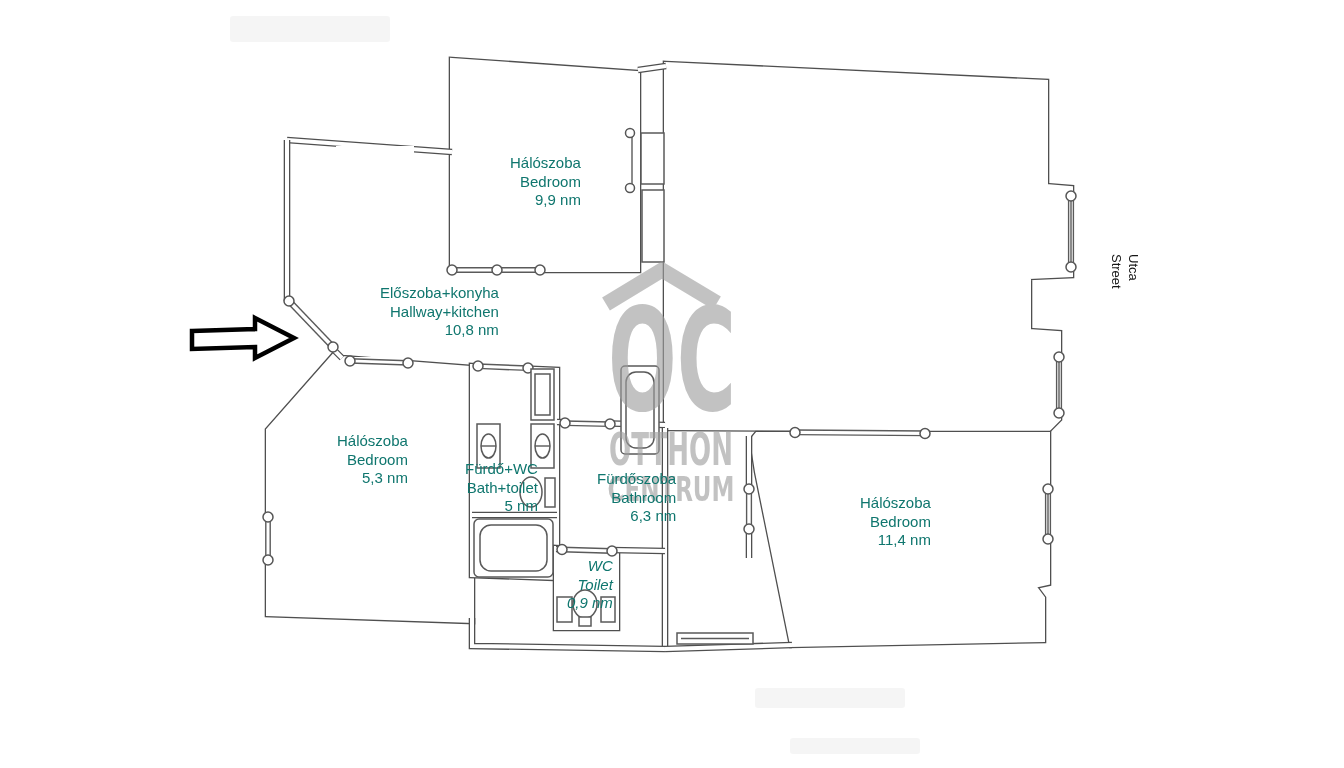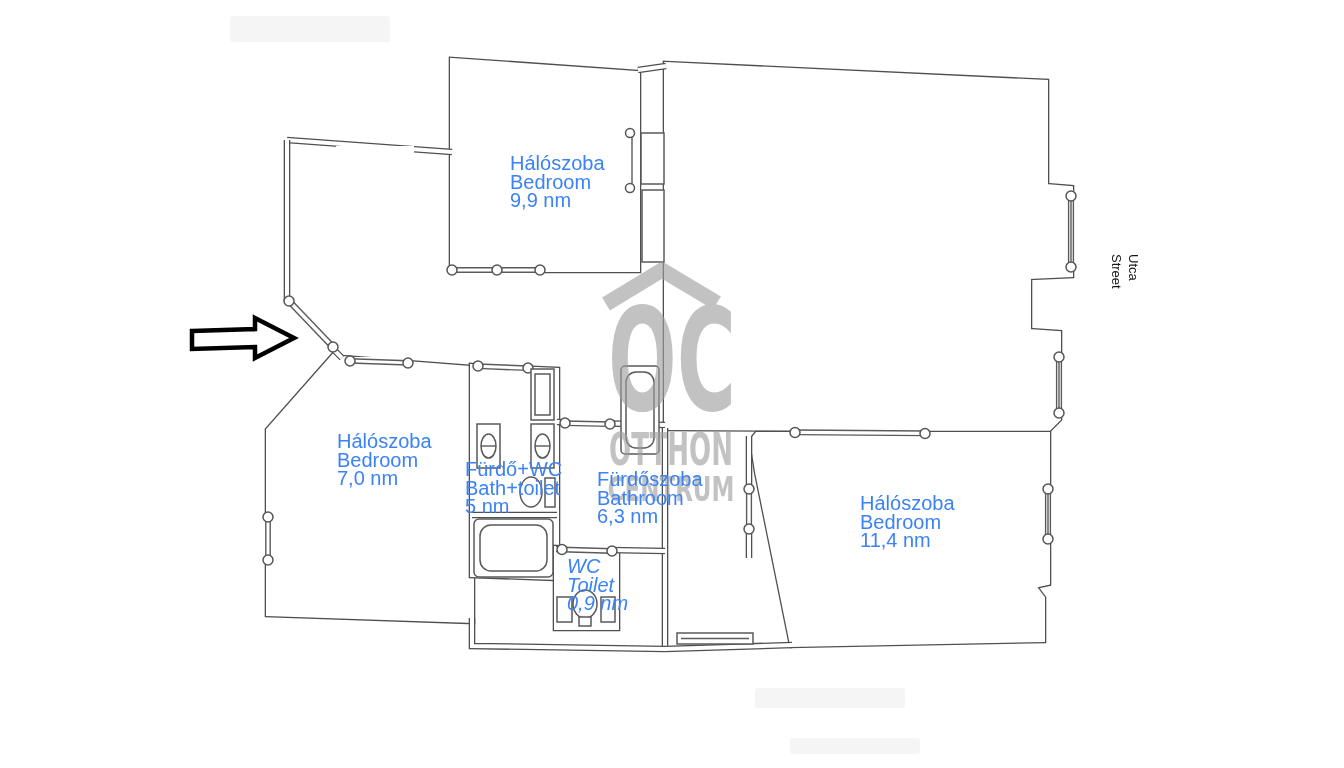--- a/index.html
+++ b/index.html
@@ -1,19 +1,19 @@
 <!DOCTYPE html>
 <html><head>
 <meta charset="utf-8">
 <style>
   html,body{margin:0;padding:0;background:#ffffff;}
   .stage{position:relative;width:1344px;height:768px;background:#ffffff;overflow:hidden;
          font-family:"Liberation Sans","DejaVu Sans",sans-serif;}
   .plan-svg{position:absolute;left:0;top:0;}
-  .room-label{position:absolute;color:#3b82f6;font-size:20px;line-height:18.5px;white-space:nowrap;}
+  .room-label{position:absolute;color:#0f766e;font-size:15px;line-height:18.5px;white-space:nowrap;text-align:right;}
   .room-label span{display:block;}
   .street-label{position:absolute;left:1092px;top:266px;width:62px;height:38px;
                 transform:rotate(90deg);color:#161616;font-size:13px;line-height:17px;text-align:left;}
   .street-label span{display:block;}
   .smudge{position:absolute;background:#9a9a9a;opacity:0.10;border-radius:3px;}
   .white-smudge{position:absolute;background:#ffffff;}
 </style>
 </head>
 <body>
 
@@ -266,25 +266,30 @@
   <div class="white-smudge" style="left:846px;top:80px;width:110px;height:11px;"></div>
   <div class="white-smudge" style="left:336px;top:146px;width:78px;height:10px;"></div>
 
   <div class="room-label" style="left:510px;top:154px;">
     <span>Hálószoba</span>
     <span>Bedroom</span>
     <span>9,9 nm</span>
   </div>
 
 
+  <div class="room-label" style="left:380px;top:284px;">
+    <span>Előszoba+konyha</span>
+    <span>Hallway+kitchen</span>
+    <span>10,8 nm</span>
+  </div>
 
   <div class="room-label" style="left:337px;top:432px;">
     <span>Hálószoba</span>
     <span>Bedroom</span>
-    <span>7,0 nm</span>
+    <span>5,3 nm</span>
   </div>
 
   <div class="room-label" style="left:465px;top:460px;">
     <span>Fürdő+WC</span>
     <span>Bath+toilet</span>
     <span>5 nm</span>
   </div>
 
   <div class="room-label" style="left:597px;top:470px;">
     <span>Fürdőszoba</span>

